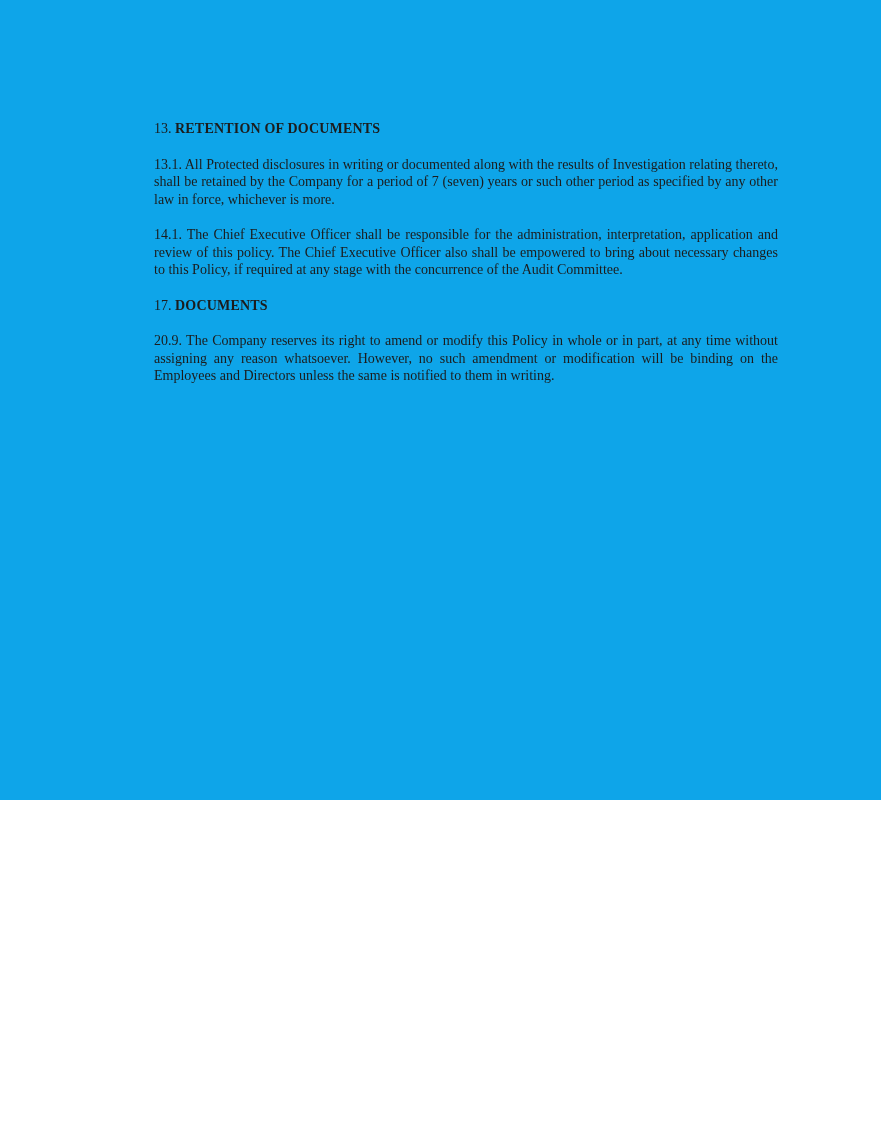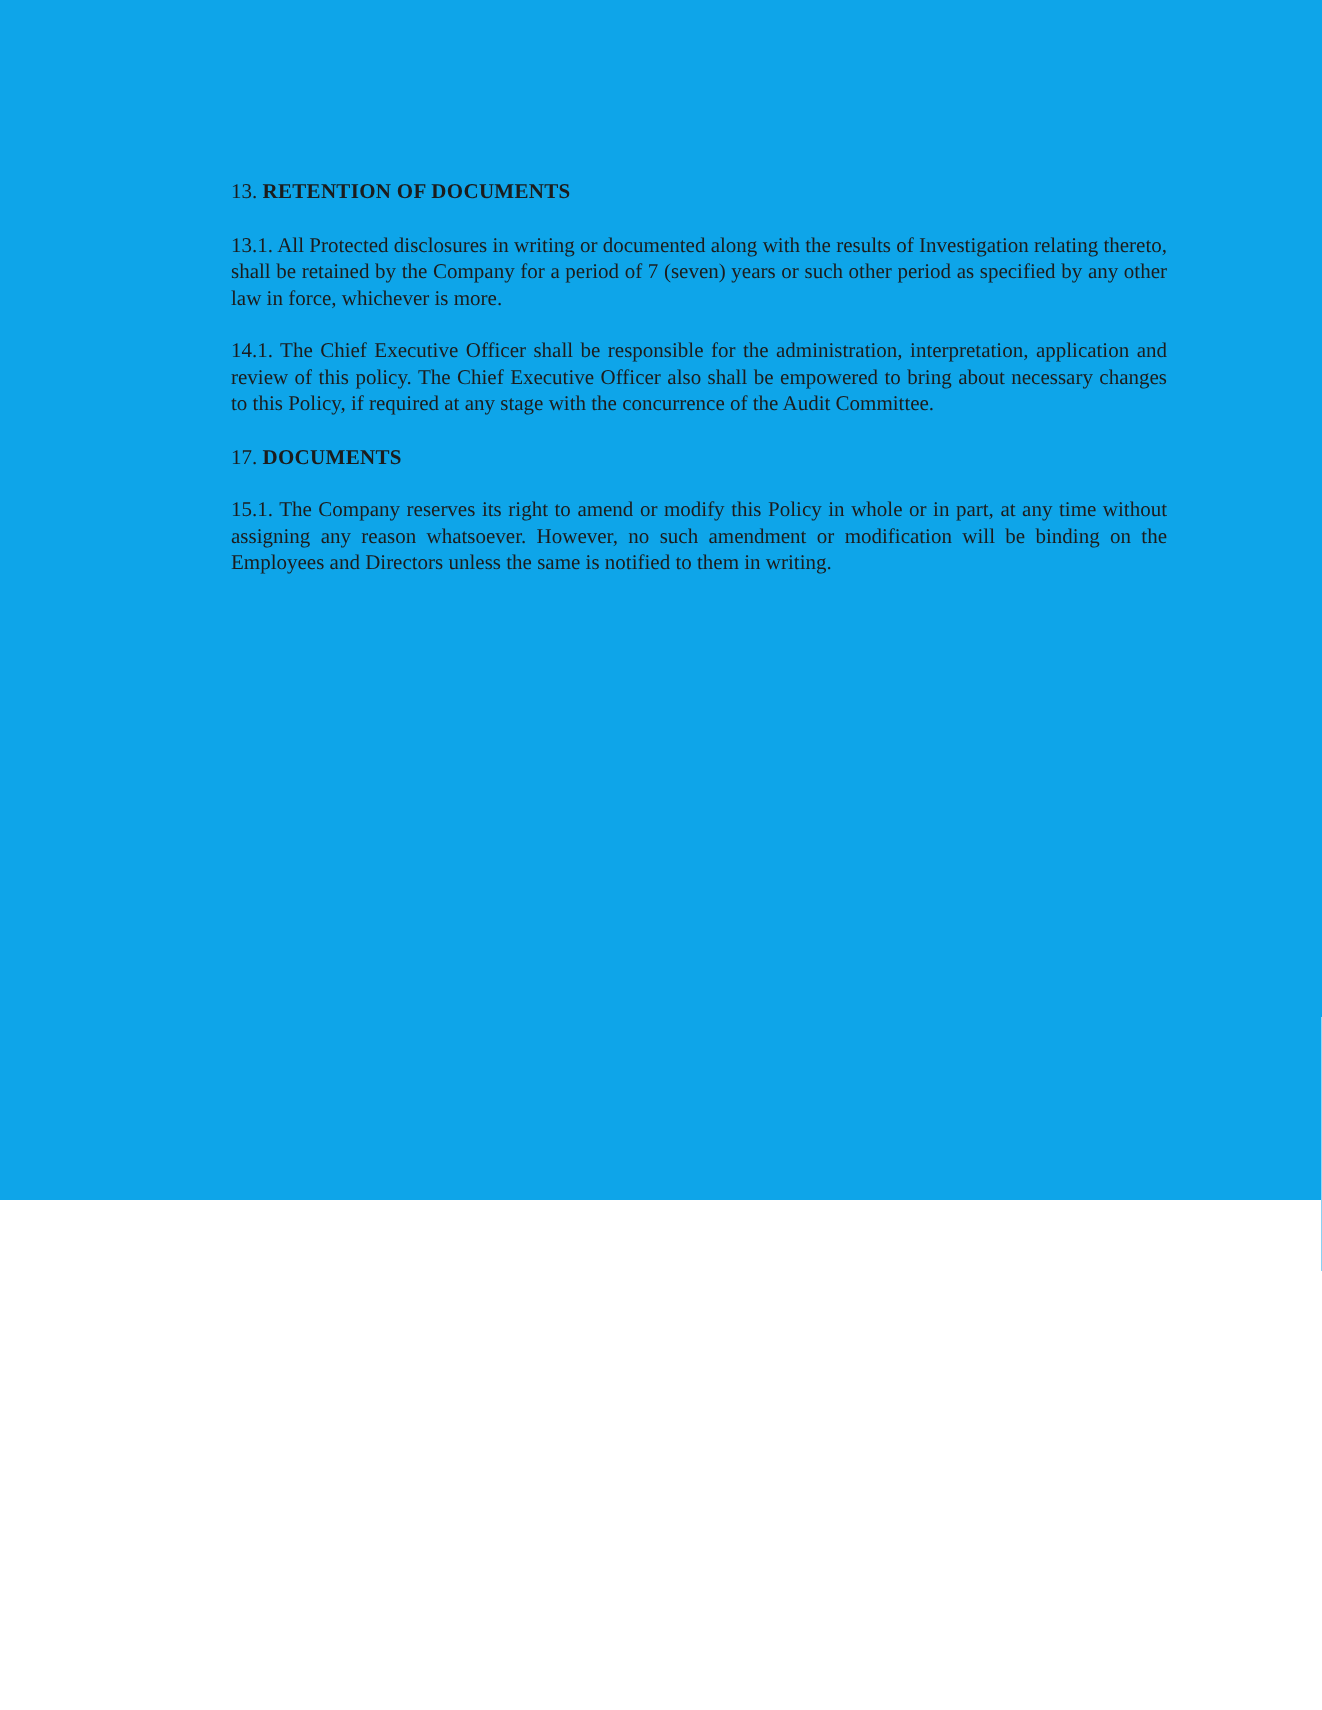--- a/index.html
+++ b/index.html
@@ -49,17 +49,17 @@
       <p class="section-heading"><span class="sec-num">13.</span>&nbsp;<span class="sec-title">RETENTION OF DOCUMENTS</span></p>
       <p class="section-body">13.1. All Protected disclosures in writing or documented along with the results of Investigation relating thereto, shall be retained by the Company for a period of 7 (seven) years or such other period as specified by any other law in force, whichever is more.</p>
     </div>
 
     <div class="section">
       <p class="section-body">14.1. The Chief Executive Officer shall be responsible for the administration, interpretation, application and review of this policy. The Chief Executive Officer also shall be empowered to bring about necessary changes to this Policy, if required at any stage with the concurrence of the Audit Committee.</p>
     </div>
 
     <div class="section">
       <p class="section-heading"><span class="sec-num">17.</span>&nbsp;<span class="sec-title">DOCUMENTS</span></p>
-      <p class="section-body">15.1. The Company reserves its right to amend or modify this Policy in whole or in part, at any time without assigning any reason whatsoever. However, no such amendment or modification will be binding on the Employees and Directors unless the same is notified to them in writing.</p>
+      <p class="section-body">20.9. The Company reserves its right to amend or modify this Policy in whole or in part, at any time without assigning any reason whatsoever. However, no such amendment or modification will be binding on the Employees and Directors unless the same is notified to them in writing.</p>
     </div>
 
   </div>
 </div>
 
 </body></html>

